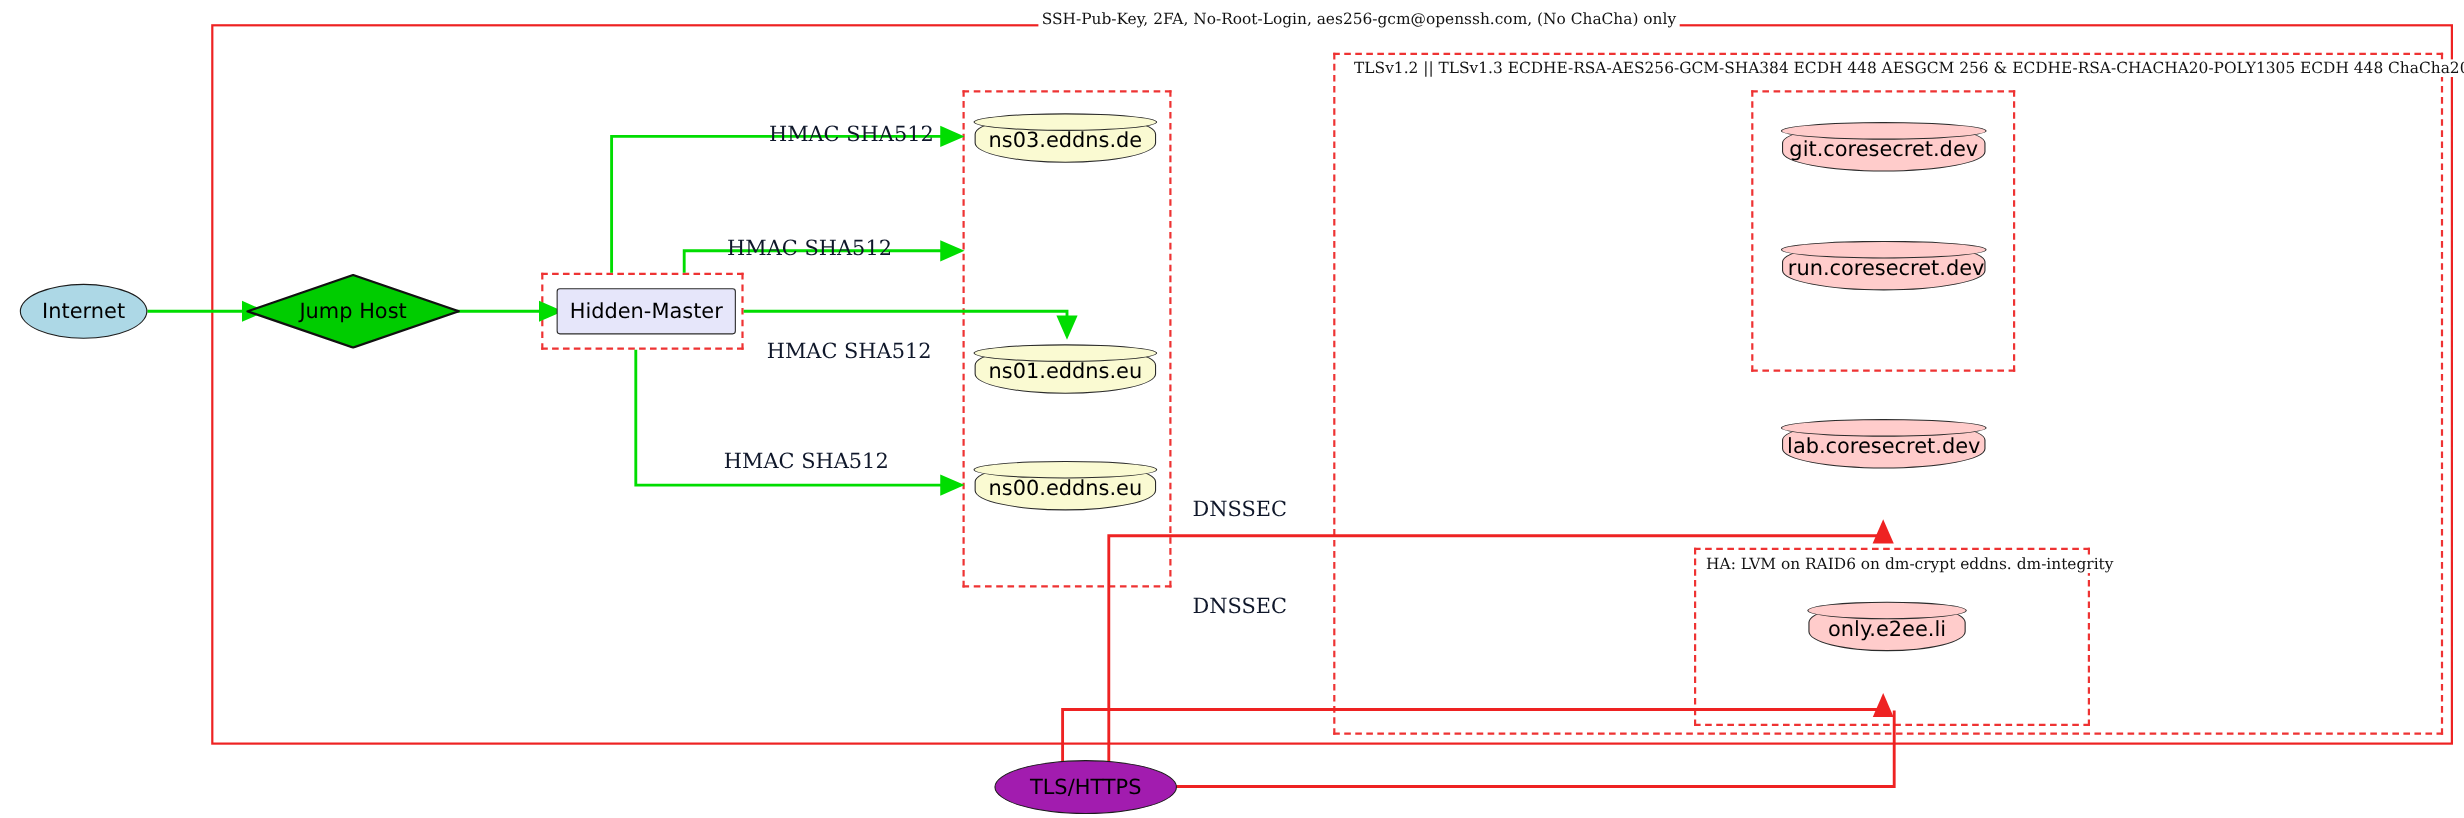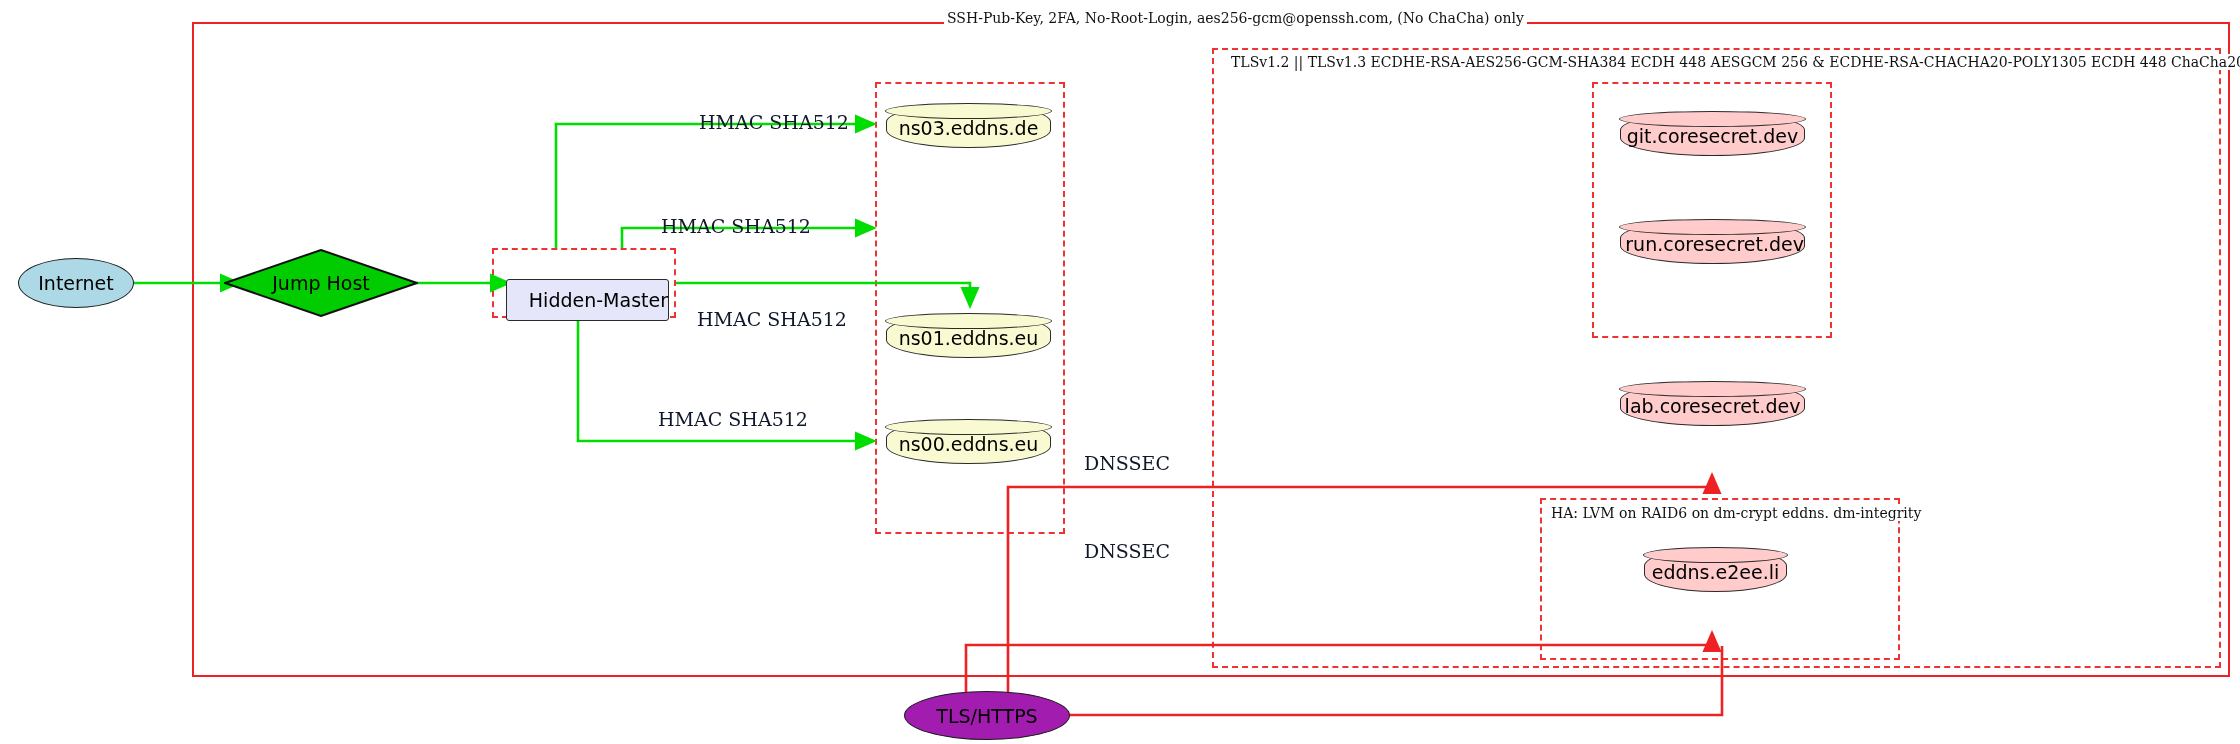--- a/index.html
+++ b/index.html
@@ -84,25 +84,24 @@
     z-index: 3;
     text-align: right;
   }
   .rectnode {
     position: absolute;
     box-sizing: border-box;
     border: 1.6px solid #2b2b2b;
     border-radius: 3px;
     display: flex;
     align-items: center;
-    justify-content: flex-end;
+    justify-content: center;
     font-family: "DejaVu Sans", sans-serif;
     font-size: 19px;
     color: #000;
-    margin-top: 17px;
   }
   
   .cluster {
     position: absolute;
     box-sizing: border-box;
     border: 2px dashed #ee3333;
     background: transparent;
   }
   .cluster-solid {
     position: absolute;
@@ -214,21 +213,21 @@
     <span>git.coresecret.dev</span>
   </div>
   <div class="cyl" style="left:1620px; top:220px; width:185px; height:44px; background:#ffcccb;justify-content:flex-end;">
     <span>run.coresecret.dev</span>
   </div>
   <div class="cyl" style="left:1620px; top:382px; width:185px; height:44px; background:#ffcccb;">
     <span>lab.coresecret.dev</span>
   </div>
 
   <div class="cyl" style="left:1644px; top:548px; width:143px; height:44px; background:#ffcccb;">
-    <span>eddns.e2ee.li</span>
+    <span>only.e2ee.li</span>
   </div>
 
   <div class="ellipse" style="left:904px; top:691px; width:166px; height:49px; background:#a21caf;text-align:center;">
     <span>TLS/HTTPS</span>
   </div>
 
   <div class="edge-label" style="left:699px; top:111px;">HMAC SHA512</div>
   <div class="edge-label" style="left:661px; top:215px;">HMAC SHA512</div>
   <div class="edge-label" style="left:697px; top:308px;">HMAC SHA512</div>
   <div class="edge-label" style="left:658px; top:408px;">HMAC SHA512</div>

